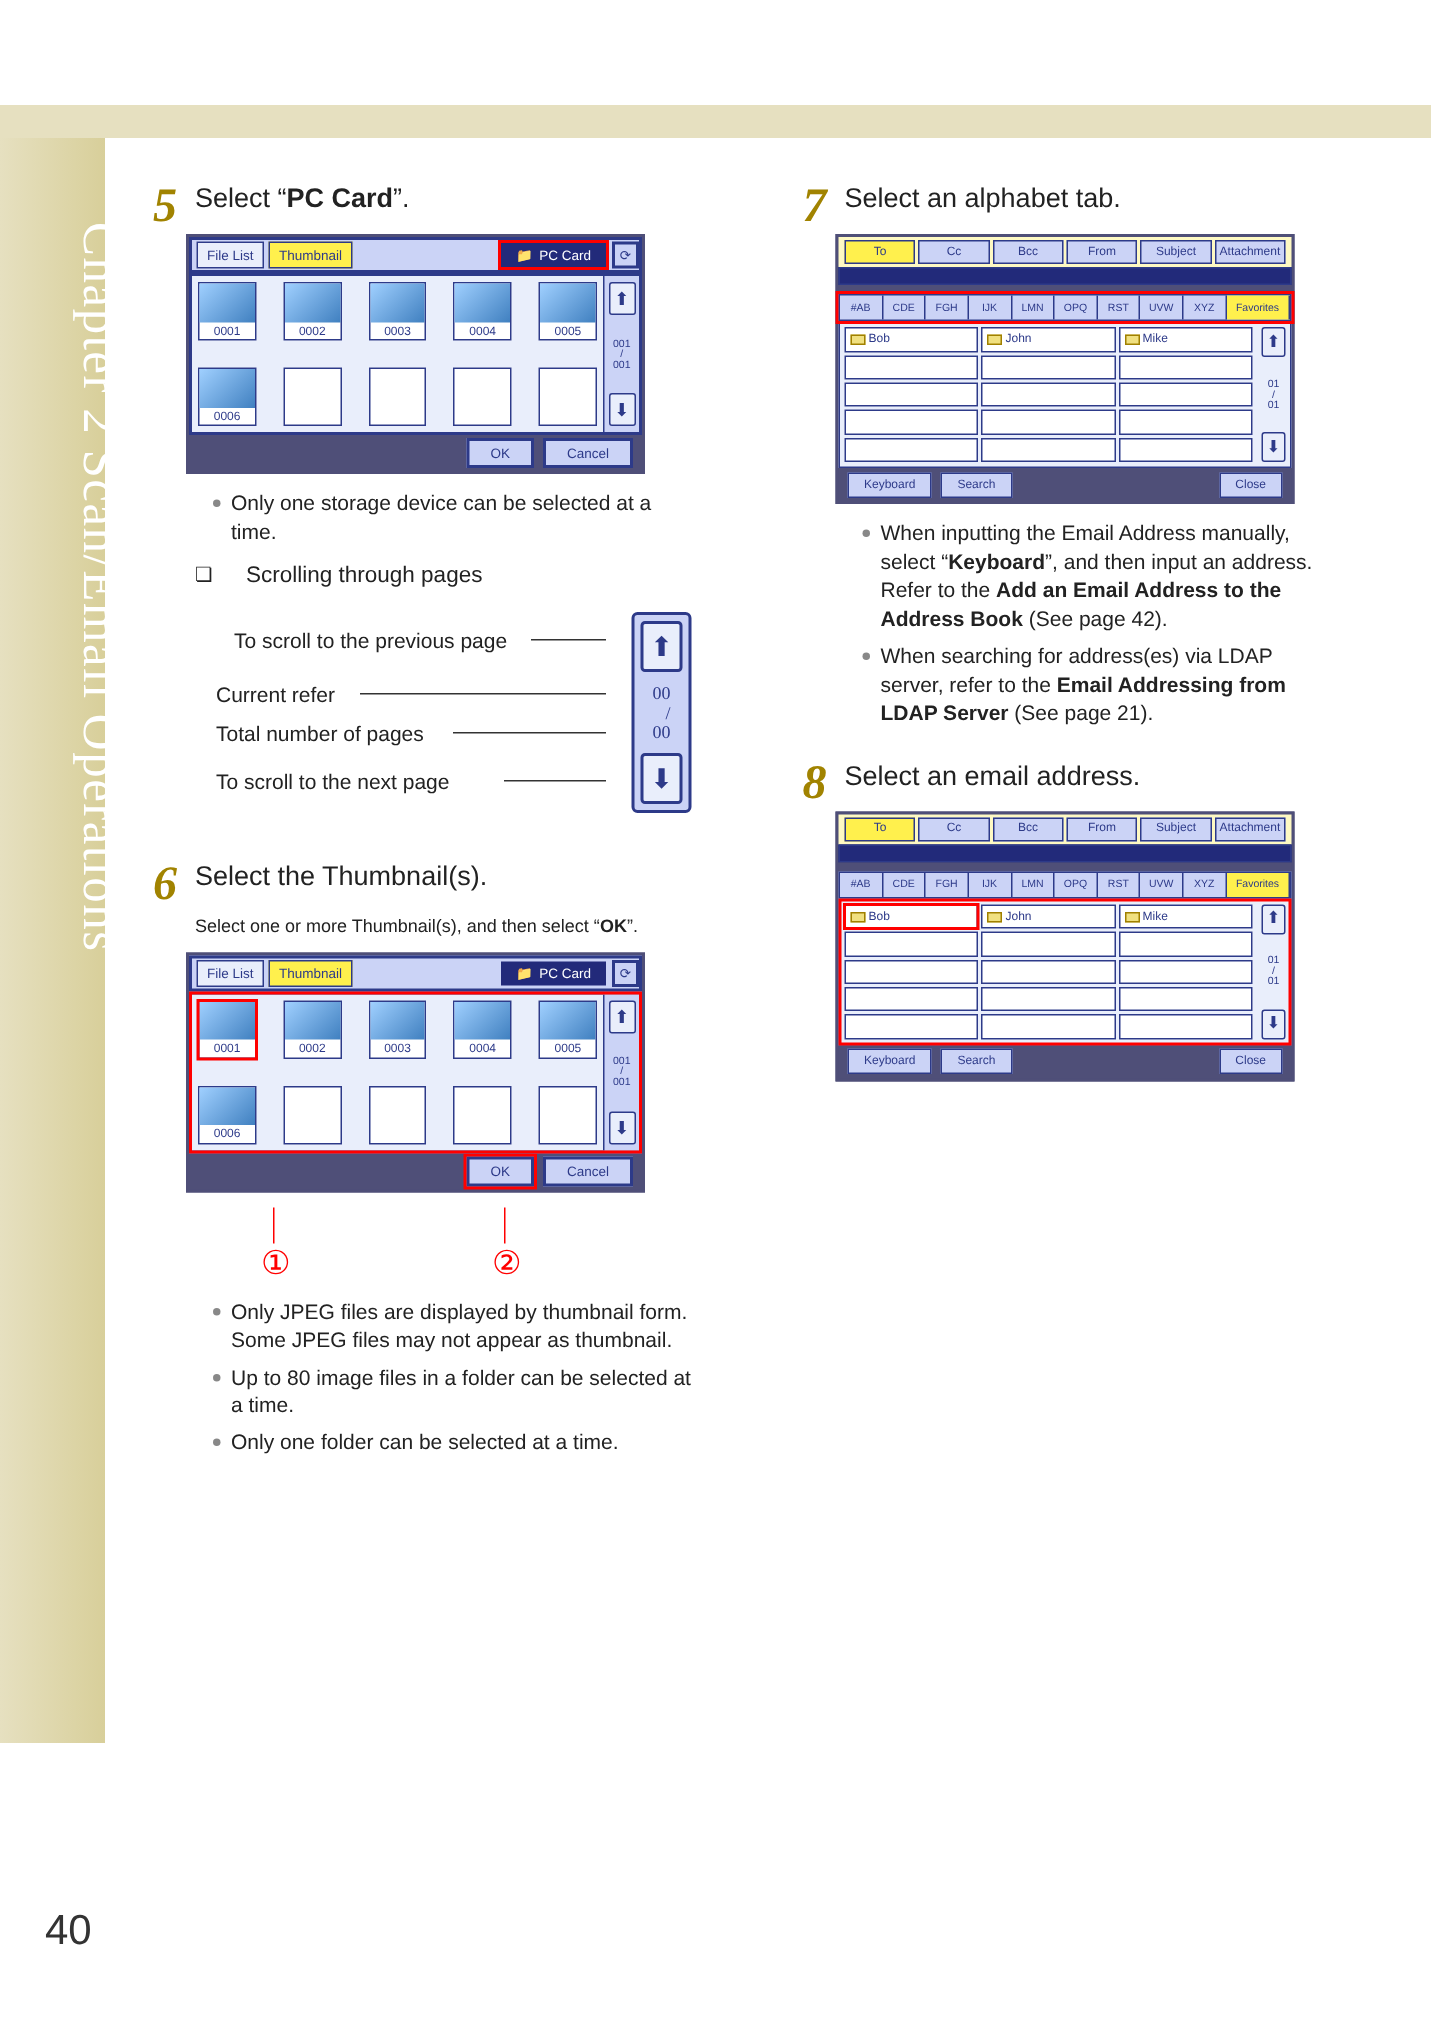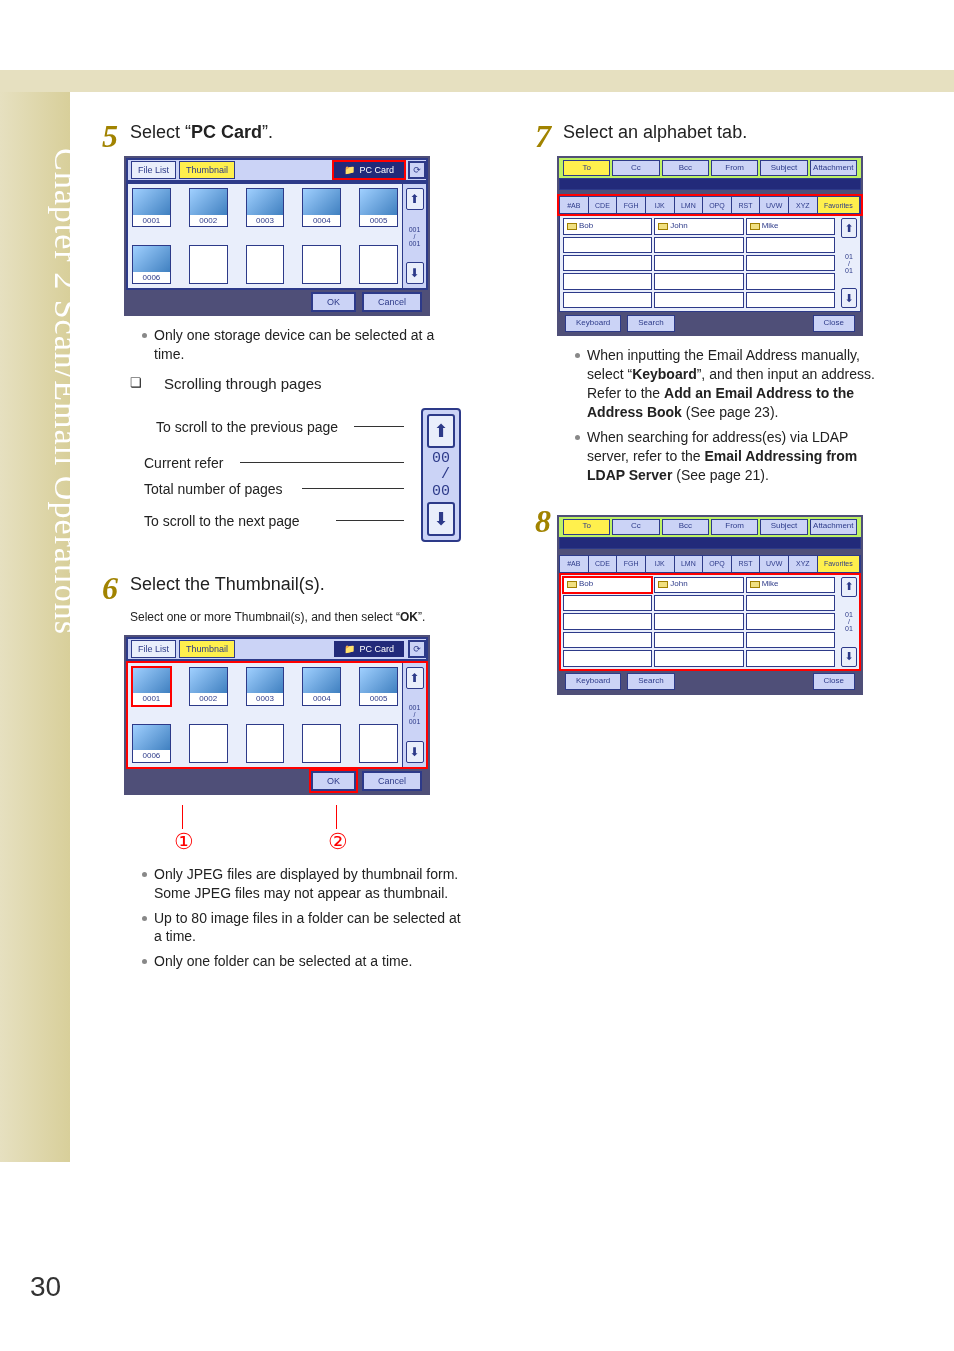--- a/index.html
+++ b/index.html
@@ -16,21 +16,21 @@
   .step-title { font-size: 18px; margin-bottom: 12px; }
   .bullets { padding-left: 12px; margin-top: 8px; }
   .bullets li { list-style: none; position: relative; padding-left: 12px; font-size: 14px; color: #222; margin-bottom: 6px; line-height: 1.35; }
   .bullets li::before { content: ""; position: absolute; left: 0; top: 7px; width: 5px; height: 5px; background: #888; border-radius: 50%; }
   .open-box { padding-left: 34px; position: relative; margin-top: 10px; font-size: 15px; }
   .open-box::before { content: "❏"; position: absolute; left: 0; top: 0; font-size: 13px; }
   .scroll-legend { margin-top: 14px; margin-left: 14px; position: relative; height: 134px; }
   .scroll-legend .label { position: absolute; font-size: 14px; }
   .scroll-panel { position: absolute; right: 0; top: 0; width: 40px; height: 134px; background: #cbd3f6; border: 2px solid #2d3a89; border-radius: 4px; display: flex; flex-direction: column; align-items: center; justify-content: space-between; padding: 4px; }
   .scroll-btn { width: 28px; height: 34px; background: #e9eefb; border: 2px solid #2d3a89; border-radius: 3px; display: flex; align-items: center; justify-content: center; color: #2d3a89; font-size: 18px; }
-  .scroll-nums { font-family: Liberation Mono, monospace; font-size: 15px; color: #2d3a89; text-align: right; line-height: 1.1; }
+  .scroll-nums { font-family: Liberation Serif, serif; font-size: 12px; color: #2d3a89; text-align: right; line-height: 1.1; }
   .leader { position: absolute; height: 1px; background: #333; }
   .screenshot { margin-top: 10px; margin-bottom: 10px; }
   
   .thumb-shot { width: 306px; background: #4f4f78; border: 2px solid #4f4f78; margin-left: -6px; }
   .thumb-top { height: 24px; background: #cbd3f6; border: 2px solid #2d3a89; display: flex; align-items: center; font-size: 9px; color: #2d3a89; }
   .thumb-tab { padding: 2px 6px; border: 1px solid #2d3a89; margin-left: 3px; background: #e9eefb; }
   .thumb-tab.sel { background: #fff04d; }
   .thumb-pc { margin-left: auto; background: #222a7a; color: #fff; padding: 2px 10px; display: flex; align-items: center; gap: 4px; }
   .thumb-pc.red { outline: 2px solid #ff0000; }
   .thumb-sq { width: 18px; height: 18px; background: #cbd3f6; border: 2px solid #2d3a89; margin-left: 4px; display: flex; align-items: center; justify-content: center; color: #2d3a89; }
@@ -43,21 +43,21 @@
   .thumb-side .arr { width: 18px; height: 22px; background: #e9eefb; border: 1px solid #2d3a89; border-radius: 2px; display: flex; align-items: center; justify-content: center; color: #2d3a89; font-size: 12px; }
   .thumb-side .pn { font-size: 7px; color: #2d3a89; text-align: center; line-height: 1; }
   .thumb-bot { height: 24px; background: #4f4f78; display: flex; justify-content: flex-end; align-items: center; padding: 0 6px; gap: 6px; }
   .thumb-bot .bb { background: #cbd3f6; border: 2px solid #2d3a89; font-size: 9px; padding: 2px 14px; color: #2d3a89; }
   .thumb-bot .bb.red { outline: 2px solid #ff0000; }
   .circnum { color: #ff0000; font-size: 22px; display: inline-block; text-align: center; }
   .circrow { position: relative; height: 44px; }
   .circrow .vline { position: absolute; width: 1px; height: 24px; background: #ff0000; top: 0; }
   
   .email-shot { width: 306px; background: #4f4f78; border: 2px solid #4f4f78; margin-left: -6px; }
-  .email-top { height: 20px; display: flex; background: #bef264; padding: 2px 4px; gap: 2px; }
+  .email-top { height: 20px; display: flex; background: #fef9c3; padding: 2px 4px; gap: 2px; }
   .email-top .et { flex: 1; background: #cbd3f6; border: 1px solid #2d3a89; font-size: 8px; color: #2d3a89; display: flex; align-items: center; justify-content: center; }
   .email-top .et.sel { background: #fff04d; }
   .email-strip { height: 12px; background: #222a7a; border: 1px solid #2d3a89; }
   .email-alpha { height: 18px; display: flex; background: #cbd3f6; border: 1px solid #2d3a89; }
   .email-alpha .al { flex: 1; border-right: 1px solid #2d3a89; font-size: 7px; color: #2d3a89; display: flex; align-items: center; justify-content: center; }
   .email-alpha .al.fav { background: #fff04d; flex: 1.5; }
   .email-alpha.red { outline: 2px solid #ff0000; }
   .email-body { height: 98px; background: #e9eefb; border: 1px solid #2d3a89; display: flex; justify-content: center; }
   .email-grid { flex: 1; display: grid; grid-template-columns: 1fr 1fr 1fr; grid-template-rows: repeat(5, 1fr); gap: 2px; padding: 3px; }
   .email-cell { border: 1px solid #2d3a89; background: #fff; font-size: 8px; color: #2d3a89; display: flex; align-items: center; padding-left: 3px; gap: 2px; }
@@ -69,21 +69,21 @@
   .email-bot { height: 22px; background: #4f4f78; display: flex; align-items: center; padding: 0 6px; gap: 6px; }
   .email-bot .eb { background: #cbd3f6; border: 1px solid #2d3a89; font-size: 8px; padding: 2px 10px; color: #2d3a89; }
   .email-bot .spacer { flex: 1; }
 </style>
 </head>
 <body>
 
 <div class="top-band"></div>
 <div class="side-band"></div>
 <div class="chapter-text">Chapter 2    Scan/Email Operations</div>
-<div class="page-num">30</div>
+<div class="page-num">40</div>
 
 <div class="page">
 
   <div class="col">
 
     <div class="step">
       <div class="step-num">5</div>
       <div class="step-body">
         <div class="step-title">
           <span>Select “</span><b>PC Card</b><span>”.</span>
@@ -309,32 +309,33 @@
           <div class="email-bot">
             <span class="eb">Keyboard</span>
             <span class="eb">Search</span>
             <span class="spacer"></span>
             <span class="eb">Close</span>
           </div>
         </div>
 
         <ul class="bullets">
           <li>
-            <span>When inputting the Email Address manually, select “</span><b>Keyboard</b><span>”, and then input an address. Refer to the </span><b>Add an Email Address to the Address Book</b><span> (See page 23).</span>
+            <span>When inputting the Email Address manually, select “</span><b>Keyboard</b><span>”, and then input an address. Refer to the </span><b>Add an Email Address to the Address Book</b><span> (See page 42).</span>
           </li>
           <li>
             <span>When searching for address(es) via LDAP server, refer to the </span><b>Email Addressing from LDAP Server</b><span> (See page 21).</span>
           </li>
         </ul>
       </div>
     </div>
 
     <div class="step" style="margin-top:10px">
       <div class="step-num">8</div>
       <div class="step-body">
+        <div class="step-title">Select an email address.</div>
 
         <div class="screenshot email-shot">
           <div class="email-top">
             <span class="et sel">To</span>
             <span class="et">Cc</span>
             <span class="et">Bcc</span>
             <span class="et">From</span>
             <span class="et">Subject</span>
             <span class="et">Attachment</span>
           </div>

